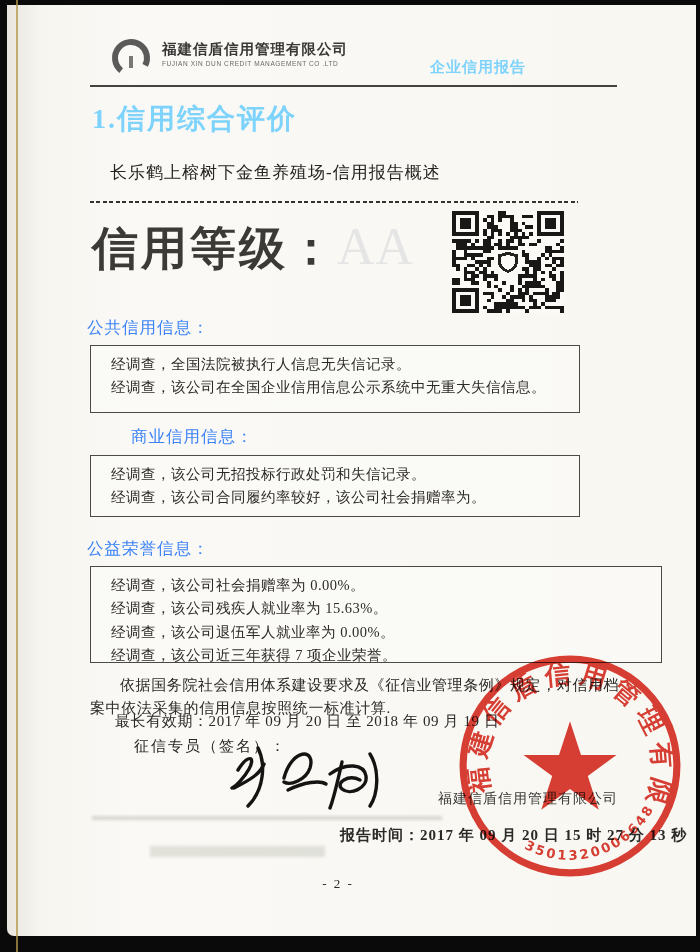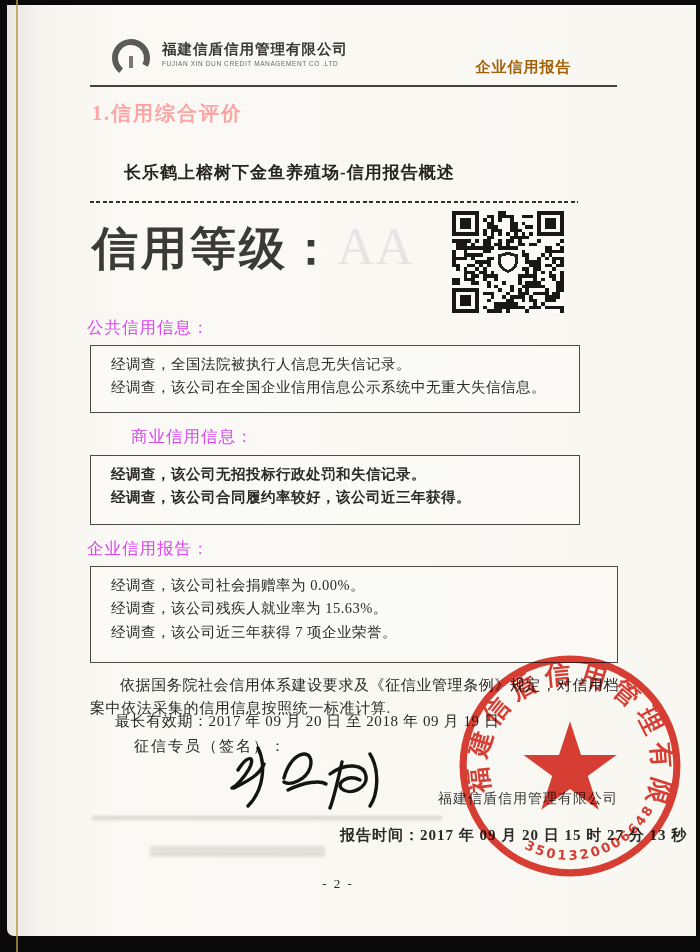--- a/index.html
+++ b/index.html
@@ -6,30 +6,30 @@
   .scan{position:relative;width:700px;height:952px;background:#0a0a0a;overflow:hidden;
         font-family:"Liberation Serif","DejaVu Serif",serif;color:#2e2c29;}
   .page{position:absolute;left:7px;top:5px;right:4px;bottom:16px;
         background:linear-gradient(90deg,#e9e6df 0px,#f6f5f0 34px,#faf9f5 120px,#f8f7f2 100%);
         border-bottom-left-radius:7px;}
   .spine{position:absolute;left:16px;top:0;width:2px;height:100%;background:#b39748;opacity:.75;z-index:6;}
   .abs{position:absolute;z-index:3;}
   
   .logo-text-cn{font-size:14.5px;font-weight:bold;letter-spacing:1px;color:#3a3836;font-family:"Liberation Sans",sans-serif;}
   .logo-text-en{font-size:6.5px;color:#6b6966;letter-spacing:.6px;font-family:"Liberation Sans",sans-serif;margin-top:1px;}
-  .doc-type{font-size:15px;font-weight:bold;letter-spacing:1px;text-align:center;color:#a16207;}
+  .doc-type{font-size:15px;font-weight:bold;letter-spacing:1px;text-align:left;color:#7dd3fc;}
   .header-rule{height:2px;background:#46423d;}
   
-  .big-title{font-size:20px;font-weight:bold;letter-spacing:2px;color:#fca5a5;}
-  .subject{font-size:17px;font-weight:bold;letter-spacing:1px;color:#262420;margin-left:14px;}
+  .big-title{font-size:28px;font-weight:bold;letter-spacing:2px;color:#7dd3fc;}
+  .subject{font-size:17px;font-weight:normal;letter-spacing:1px;color:#262420;}
   .dash-rule{height:2px;background:repeating-linear-gradient(90deg,#35322e 0 4px,transparent 4px 6.5px);}
   .rating{font-size:46px;font-weight:bold;letter-spacing:3px;color:#3c3a37;}
   .rating .val{font-family:"Liberation Serif",serif;font-weight:500;font-size:52px;letter-spacing:1px;color:#e5e5e5;}
   
-  .sec-title{font-size:16.5px;letter-spacing:1px;color:#d946ef;}
+  .sec-title{font-size:16.5px;letter-spacing:1px;color:#3b82f6;}
   .sec-box{border:1.5px solid rgba(45,42,38,.85);background:rgba(255,255,255,.25);
            padding:7px 14px 6px 20px;box-sizing:border-box;}
   .sec-box .ln{font-size:14.5px;line-height:1.62;letter-spacing:.5px;color:#2c2a27;white-space:nowrap;}
   
   .basis{font-size:15px;line-height:1.55;letter-spacing:.6px;text-indent:2em;color:#2b2926;}
   .plain{font-size:15px;letter-spacing:.6px;color:#2b2926;}
   .signed-co{font-size:14px;letter-spacing:1px;color:#3a3834;}
   .rpt-time{font-size:15px;font-weight:600;letter-spacing:1px;color:#2b2926;}
   .pageno{font-size:13px;letter-spacing:2px;text-align:center;color:#2b2926;}
   
@@ -376,29 +376,30 @@
     </svg>
   </div>
 
   <div class="abs sec-title" style="left:87px;top:317px;">公共信用信息：</div>
   <div class="abs sec-box" style="left:90px;top:345px;width:490px;height:68px;">
     <div class="ln">经调查，全国法院被执行人信息无失信记录。</div>
     <div class="ln">经调查，该公司在全国企业信用信息公示系统中无重大失信信息。</div>
   </div>
 
   <div class="abs sec-title" style="left:87px;top:426px;margin-left:44px;">商业信用信息：</div>
-  <div class="abs sec-box" style="left:90px;top:455px;width:490px;height:70px;font-weight:bold;">
+  <div class="abs sec-box" style="left:90px;top:455px;width:490px;height:62px;">
     <div class="ln">经调查，该公司无招投标行政处罚和失信记录。</div>
-    <div class="ln">经调查，该公司合同履约率较好，该公司近三年获得。</div>
-  </div>
-
-  <div class="abs sec-title" style="left:87px;top:538px;">企业信用报告：</div>
-  <div class="abs sec-box" style="left:90px;top:566px;width:528px;height:97px;">
+    <div class="ln">经调查，该公司合同履约率较好，该公司社会捐赠率为。</div>
+  </div>
+
+  <div class="abs sec-title" style="left:87px;top:538px;">公益荣誉信息：</div>
+  <div class="abs sec-box" style="left:90px;top:566px;width:572px;height:97px;">
     <div class="ln">经调查，该公司社会捐赠率为 0.00%。</div>
     <div class="ln">经调查，该公司残疾人就业率为 15.63%。</div>
+    <div class="ln">经调查，该公司退伍军人就业率为 0.00%。</div>
     <div class="ln">经调查，该公司近三年获得 7 项企业荣誉。</div>
   </div>
 
   <div class="abs basis" style="left:90px;top:674px;width:530px;">依据国务院社会信用体系建设要求及《征信业管理条例》规定，对信用档案中依法采集的信用信息按照统一标准计算.</div>
   <div class="abs plain" style="left:115px;top:712px;">最长有效期：2017 年 09 月 20 日 至 2018 年 09 月 19 日</div>
   <div class="abs plain" style="left:118px;top:737px;letter-spacing:2px;margin-left:16px;">征信专员（签名）：</div>
 
   <div class="abs" style="left:222px;top:736px;">
     <svg width="185" height="92" viewBox="0 0 185 92" fill="none" stroke="#151413" stroke-width="3.4" stroke-linecap="round">
       <path d="M16,34 C26,18 34,20 27,33 C22,42 14,50 10,52"></path>

